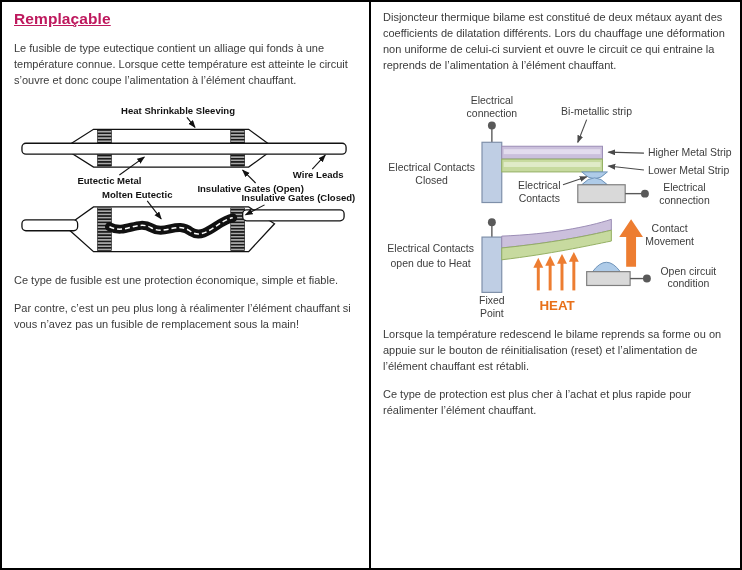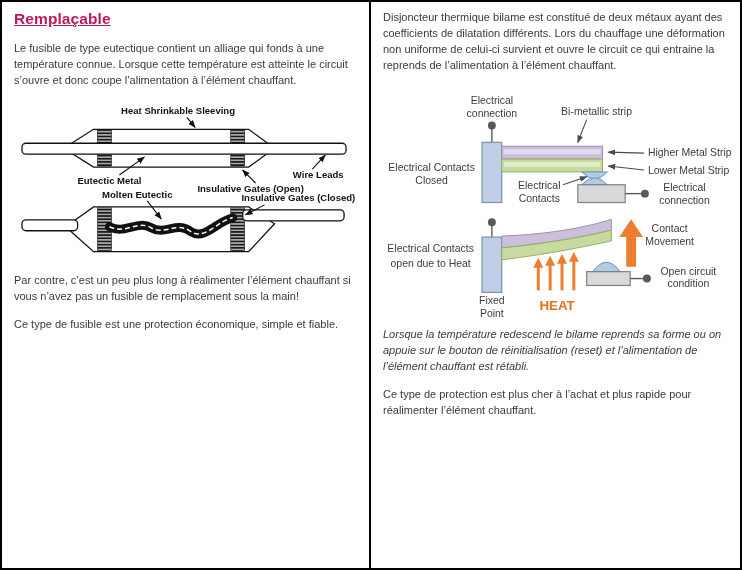--- a/index.html
+++ b/index.html
@@ -71,22 +71,22 @@
         <rect class="bw-shape" x="230" y="109" width="102" height="11" rx="4"></rect>
         <path d="M96,126 C112,134 124,119 138,127 C152,135 164,120 178,131 C192,140 206,119 220,117" fill="none" stroke="#111" stroke-width="9" stroke-linecap="round"></path>
         <path d="M96,126 C112,134 124,119 138,127 C152,135 164,120 178,131 C192,140 206,119 220,117" fill="none" stroke="#fff" stroke-width="1.5" stroke-dasharray="5 3"></path>
         <text class="bw-label" x="124" y="97" text-anchor="middle">Molten Eutectic</text>
         <line class="bw-line" x1="134" y1="100" x2="148" y2="118" marker-end="url(#ah)"></line>
         <text class="bw-label" x="286" y="100" text-anchor="middle">Insulative Gates (Closed)</text>
         <line class="bw-line" x1="252" y1="104" x2="233" y2="114" marker-end="url(#ah)"></line>
       </g>
     </svg>
 
+    <p>Ce type de fusible est une protection économique, simple et fiable.</p>
     <p>Par contre, c’est un peu plus long à réalimenter l’élément chauffant si vous n’avez pas un fusible de remplacement sous la main!</p>
-    <p>Ce type de fusible est une protection économique, simple et fiable.</p>
   </section>
 
   <section class="cell">
     <p>Disjoncteur thermique bilame est constitué de deux métaux ayant des coefficients de dilatation différents. Lors du chauffage une déformation non uniforme de celui-ci survient et ouvre le circuit ce qui entraine la reprends de l’alimentation à l’élément chauffant.</p>
 
     <svg class="fig" width="356" height="237" viewBox="0 0 360 240" aria-hidden="true">
       <defs>
         <marker id="ah2" markerWidth="9" markerHeight="8" refX="7" refY="3" orient="auto" markerUnits="userSpaceOnUse">
           <path d="M0,0 L8,3 L0,6 Z" fill="#4a4a4a"></path>
         </marker>
@@ -151,16 +151,16 @@
         <text class="c-label" x="110" y="221" text-anchor="middle">Fixed</text>
         <text class="c-label" x="110" y="234" text-anchor="middle">Point</text>
         <text class="c-label-orange" x="176" y="227" text-anchor="middle">HEAT</text>
         <text class="c-label" x="290" y="148" text-anchor="middle">Contact</text>
         <text class="c-label" x="290" y="161" text-anchor="middle">Movement</text>
         <text class="c-label" x="309" y="191" text-anchor="middle">Open circuit</text>
         <text class="c-label" x="309" y="204" text-anchor="middle">condition</text>
       </g>
     </svg>
 
-    <p style="font-style:italic;">Lorsque la température redescend le bilame reprends sa forme ou on appuie sur le bouton de réinitialisation (reset) et l’alimentation de l’élément chauffant est rétabli.</p>
+    <p style="">Lorsque la température redescend le bilame reprends sa forme ou on appuie sur le bouton de réinitialisation (reset) et l’alimentation de l’élément chauffant est rétabli.</p>
     <p style="margin-bottom:0;">Ce type de protection est plus cher à l’achat et plus rapide pour réalimenter l’élément chauffant.</p>
   </section>
 </div>
 
 </body></html>

